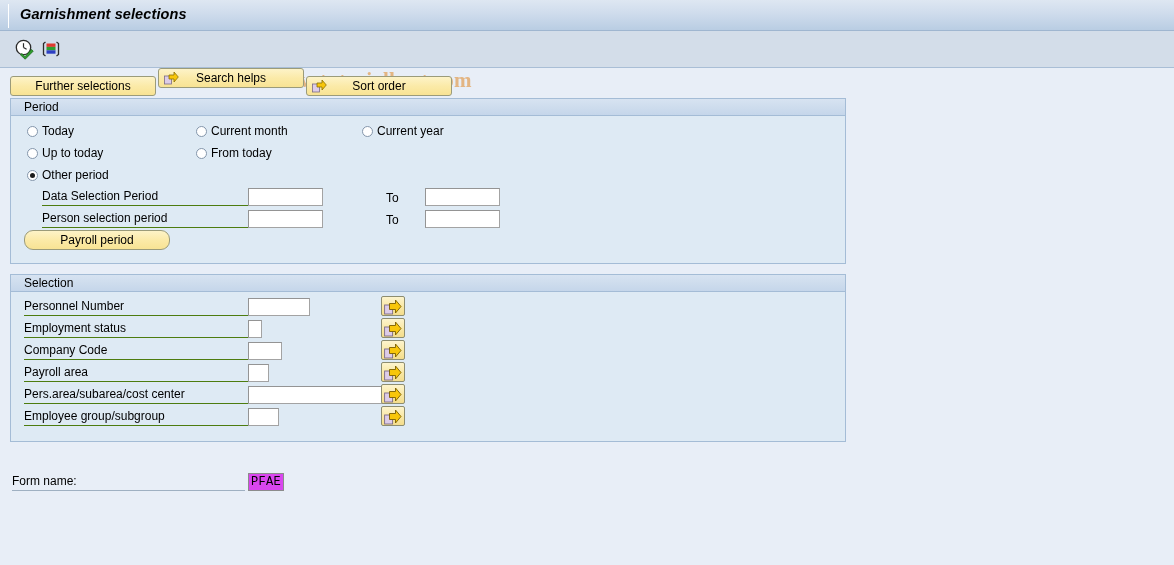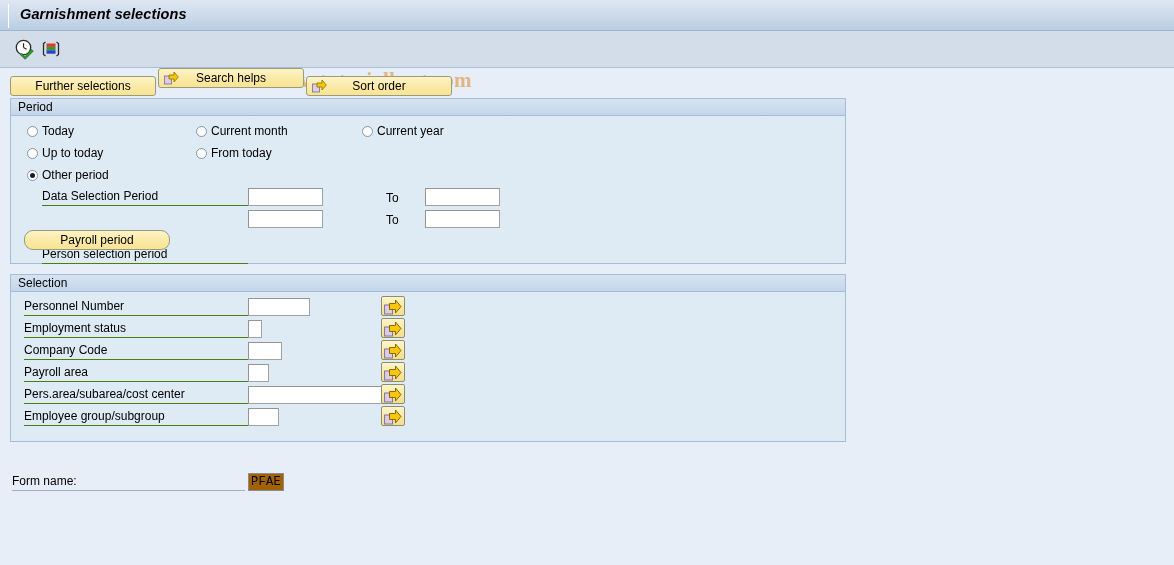--- a/index.html
+++ b/index.html
@@ -115,21 +115,21 @@
     box-sizing: border-box;
     border: 1px solid #a4bcd6;
     background: #deeaf4;
   }
   .group-header {
     height: 17px;
     background: linear-gradient(to bottom, #d7e3f1 0%, #c5d6ea 100%);
     border-bottom: 1px solid #a4bcd6;
     font-size: 12px;
     line-height: 16px;
-    padding-left: 7px;
+    padding-left: 13px;
     color: #000;
     box-sizing: border-box;
   }
   #group-period    { left: 10px; top: 98px;  width: 836px; height: 166px; }
   #group-selection { left: 10px; top: 274px; width: 836px; height: 168px; }
 
   
   .radio-row {
     position: absolute;
     display: flex;
@@ -218,21 +218,21 @@
     box-sizing: border-box;
     color: #000;
   }
   #formname-value {
     position: absolute;
     left: 248px;
     top: 473px;
     width: 36px;
     height: 18px;
     box-sizing: border-box;
-    background: #a16207;
+    background: #d946ef;
     border: 1px solid #8c8c8c;
     font-family: "Liberation Mono", monospace;
     font-size: 12px;
     line-height: 16px;
     text-align: center;
     color: #000;
     letter-spacing: 0.3px;
   }
 </style>
 </head>
@@ -318,21 +318,21 @@
 <div class="radio-row checked" style="left:27px; top:168px;">
   <span class="radio-mark"></span>
   <span class="radio-label">Other period</span>
 </div>
 
 <div class="field-label" style="left:42px; top:189px; width:206px;">Data Selection Period</div>
 <input class="sap-input" style="left: 248px; top: 188px; width: 75px;" value="">
 <div class="plain-label" style="left:386px; top:191px;">To</div>
 <input class="sap-input" style="left: 425px; top: 188px; width: 75px;" value="">
 
-<div class="field-label" style="left:42px; top:211px; width:206px;margin-top:36px;">Person selection period</div>
+<div class="field-label" style="left:42px; top:211px; width:206px;">Person selection period</div>
 <input class="sap-input" style="left: 248px; top: 210px; width: 75px;" value="">
 <div class="plain-label" style="left:386px; top:213px;">To</div>
 <input class="sap-input" style="left: 425px; top: 210px; width: 75px;" value="">
 
 <div class="sap-btn" id="btn-payroll">
   <span>Payroll period</span>
 </div>
 
 <div class="group" id="group-selection">
   <div class="group-header">Selection</div>

